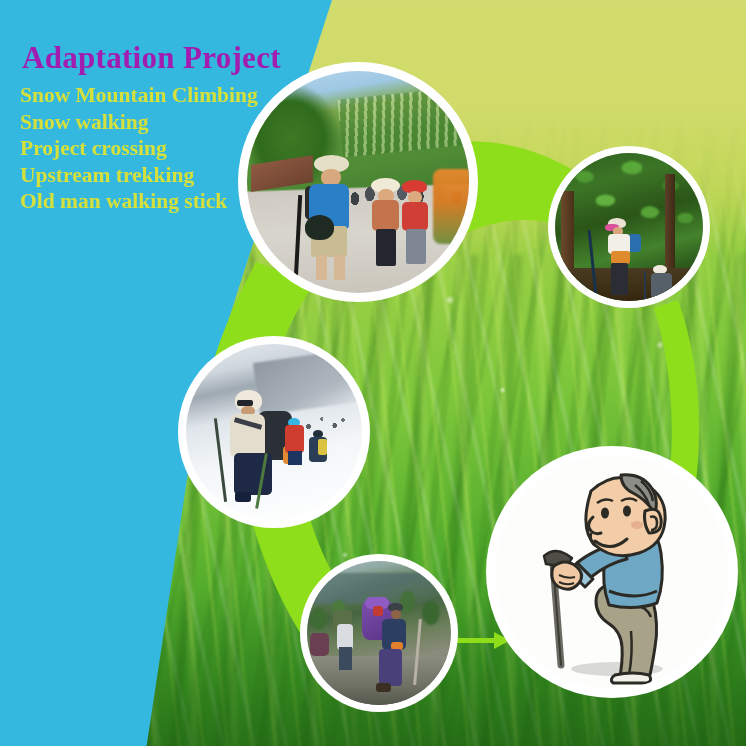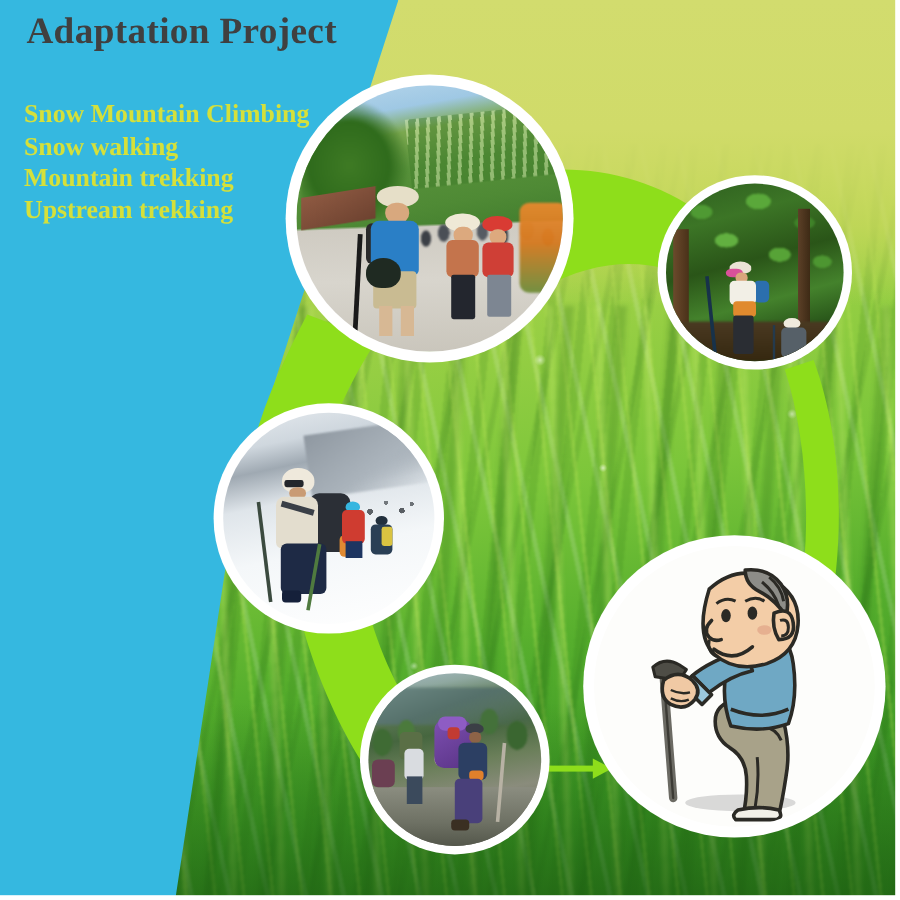--- a/index.html
+++ b/index.html
@@ -66,25 +66,25 @@
     position:absolute;left:0;top:0;width:420px;height:750px;
     background:#35b8e0;
     clip-path:polygon(0 0, 332px 0, 196px 420px, 146px 750px, 0 750px);
   }
 
   
   .ribbon{position:absolute;inset:0;pointer-events:none;}
 
   
   .headline{
-    position:absolute;left:22px;top:8px;
+    position:absolute;left:22px;top:40px;
     font-family:"Liberation Serif",serif;
     font-weight:bold;
     font-size:31px;
-    color:#404040;
+    color:#a21caf;
     letter-spacing:.3px;
     white-space:nowrap;
   }
   .feature-list{
     position:absolute;left:20px;top:82px;
     margin:0;padding:0;list-style:none;
   }
   .feature-list li{
     font-family:"Liberation Serif",serif;
     font-weight:bold;
@@ -298,22 +298,23 @@
       <rect x="452" y="638" width="44" height="5" fill="#8ede1b"></rect>
       <polygon points="494,632 510,640.5 494,649" fill="#8ede1b"></polygon>
     </g>
   </svg>
 
   <div class="headline">Adaptation Project</div>
 
   <ul class="feature-list">
     <li>Snow Mountain Climbing</li>
     <li>Snow walking</li>
-    <li>Mountain trekking</li>
+    <li>Project crossing</li>
     <li>Upstream trekking</li>
+    <li>Old man walking stick</li>
   </ul>
 
   <div class="circle" id="c1">
     <div class="inner">
       <div class="terrace"></div>
       <div class="tree"></div>
       <div class="roof"></div>
       <div class="crowd"></div>
       <div class="crowd2"></div>
       <div class="h-pole"></div>

